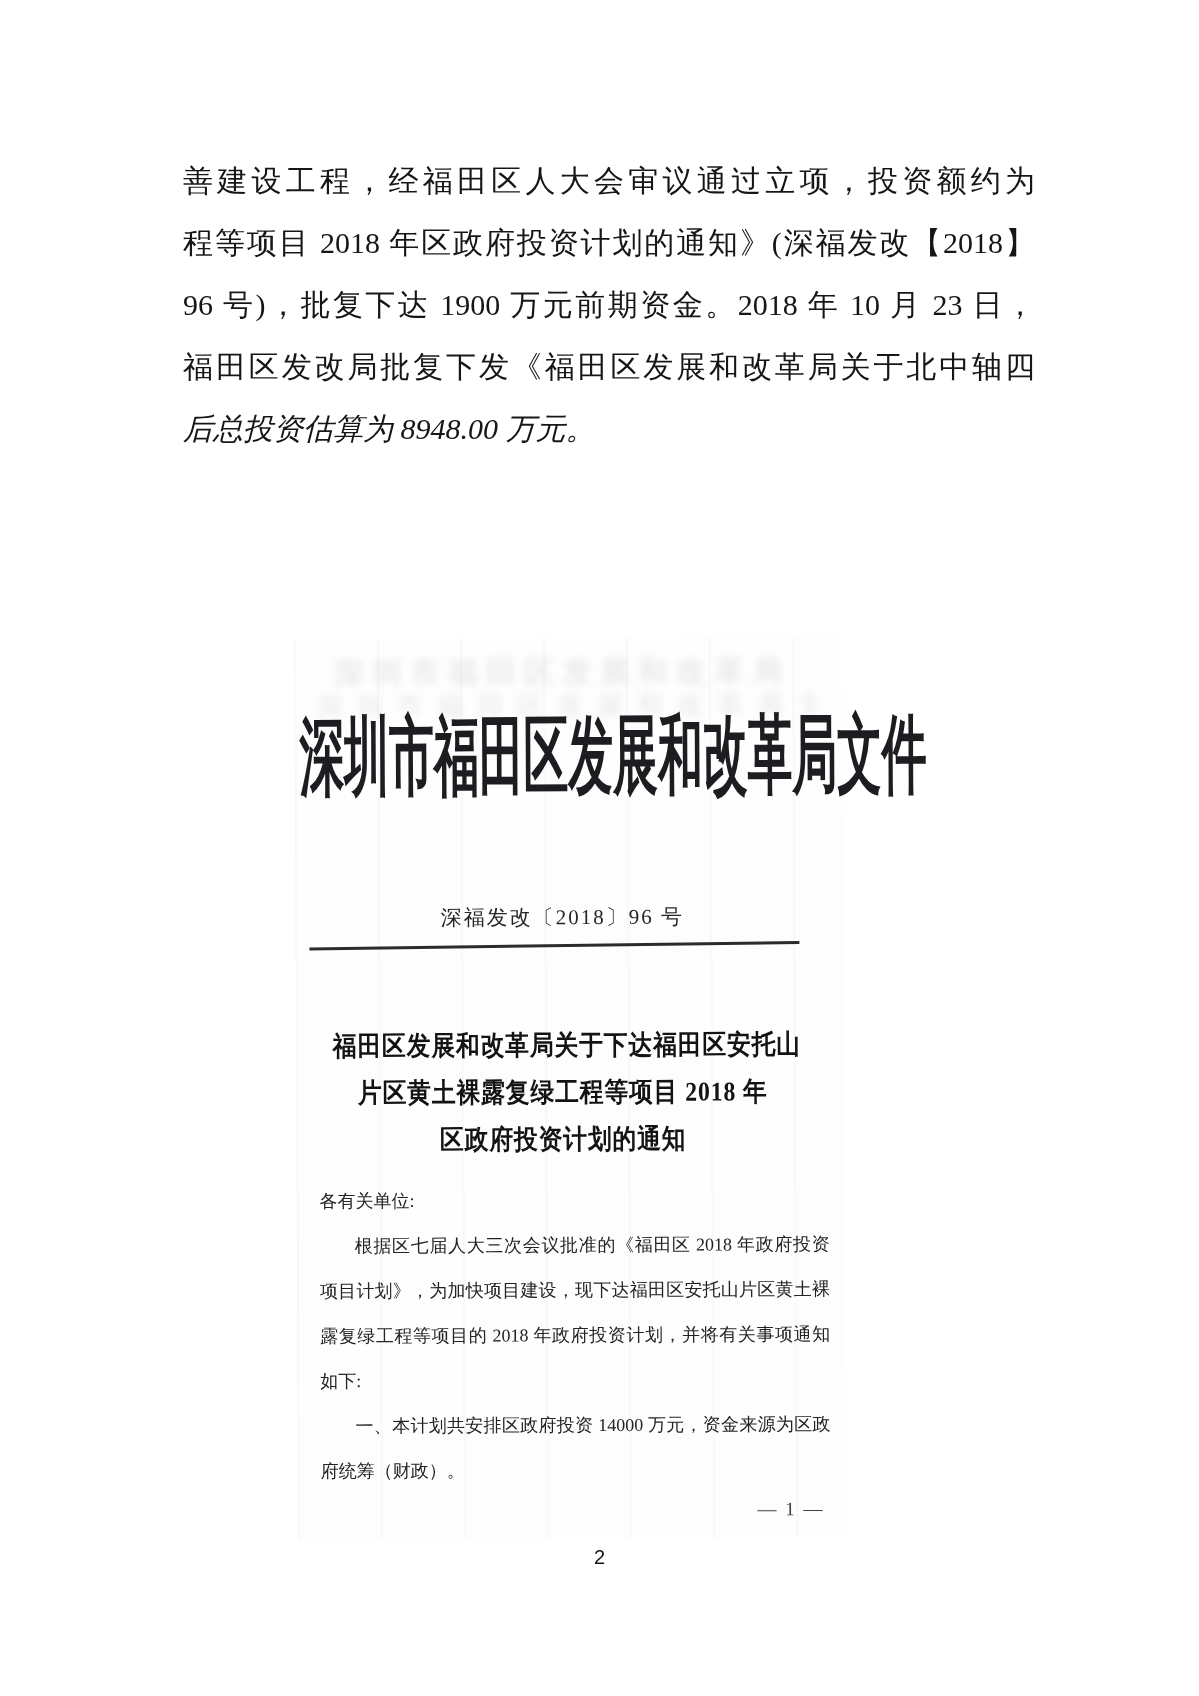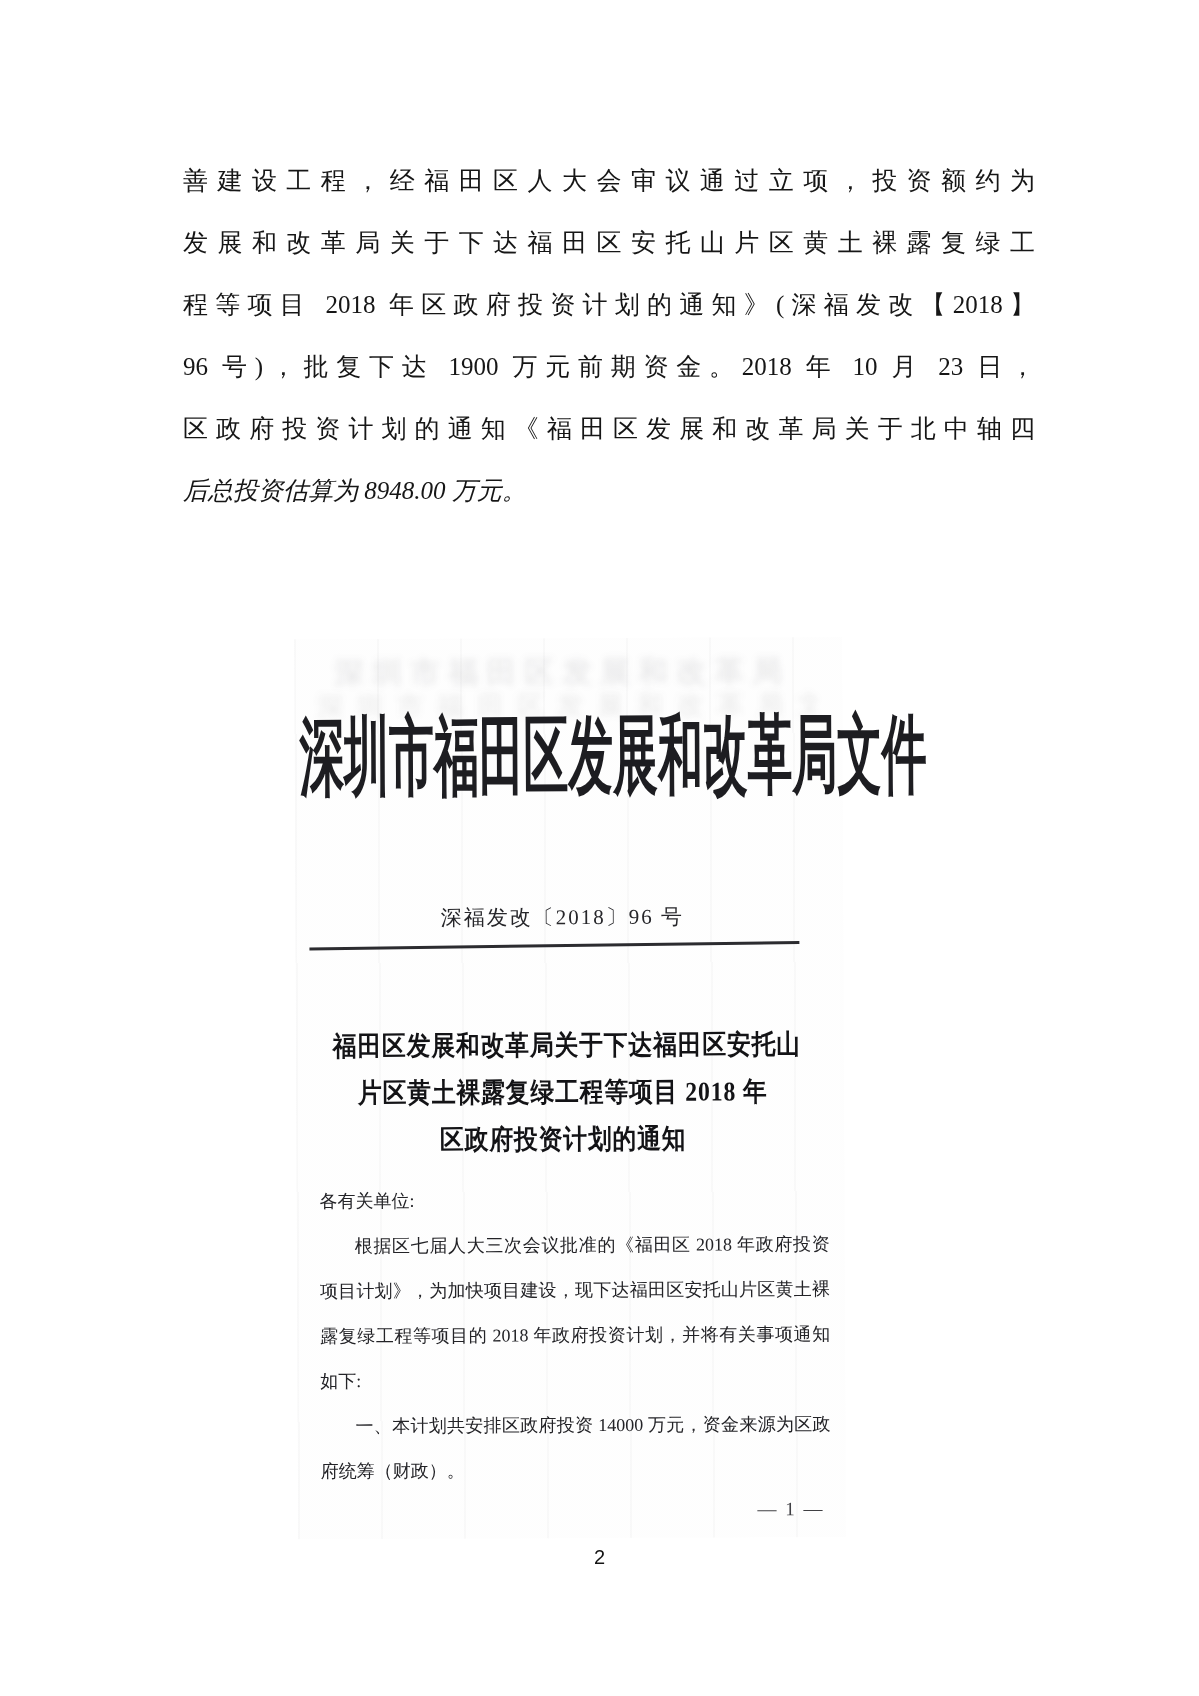--- a/index.html
+++ b/index.html
@@ -7,21 +7,21 @@
     position:relative;
     width:1199px;height:1696px;
     background:#ffffff;
     overflow:hidden;
     font-family:"Liberation Serif","DejaVu Serif",serif;
   }
 
   
   .top-text{
     position:absolute;left:183px;top:150px;width:852px;
-    font-size:25px;line-height:62px;color:#161616;
+    font-size:30px;line-height:62px;color:#161616;
   }
   .tline{
     height:62px;overflow:hidden;white-space:nowrap;
     text-align:justify;text-align-last:justify;
   }
   .tline.last{text-align-last:left;font-style:italic;}
 
   
   .scan{
     position:absolute;left:0;top:0;width:1199px;height:1696px;
@@ -97,24 +97,23 @@
     font-size:20px;color:#141414;
   }
 </style>
 </head>
 <body>
 
 <div class="page">
 
   <div class="top-text">
     <div class="tline">善建设工程，经福田区人大会审议通过立项，投资额约为</div>
-    <div class="tline">发展和改革局关于下达福田区安托山片区黄土裸露复绿工</div>
     <div class="tline">程等项目 2018 年区政府投资计划的通知》(深福发改【2018】</div>
     <div class="tline">96 号)，批复下达 1900 万元前期资金。2018 年 10 月 23 日，</div>
-    <div class="tline">区政府投资计划的通知《福田区发展和改革局关于北中轴四</div>
+    <div class="tline">福田区发改局批复下发《福田区发展和改革局关于北中轴四</div>
     <div class="tline last">后总投资估算为 8948.00 万元。</div>
   </div>
 
   <div class="scan">
 
     <div class="streaks"></div>
     <div class="ghost ghost-1">深圳市福田区发展和改革局文件</div>
     <div class="ghost ghost-2">深圳市福田区发展和改革局文件</div>
 
     <div class="scan-header">

